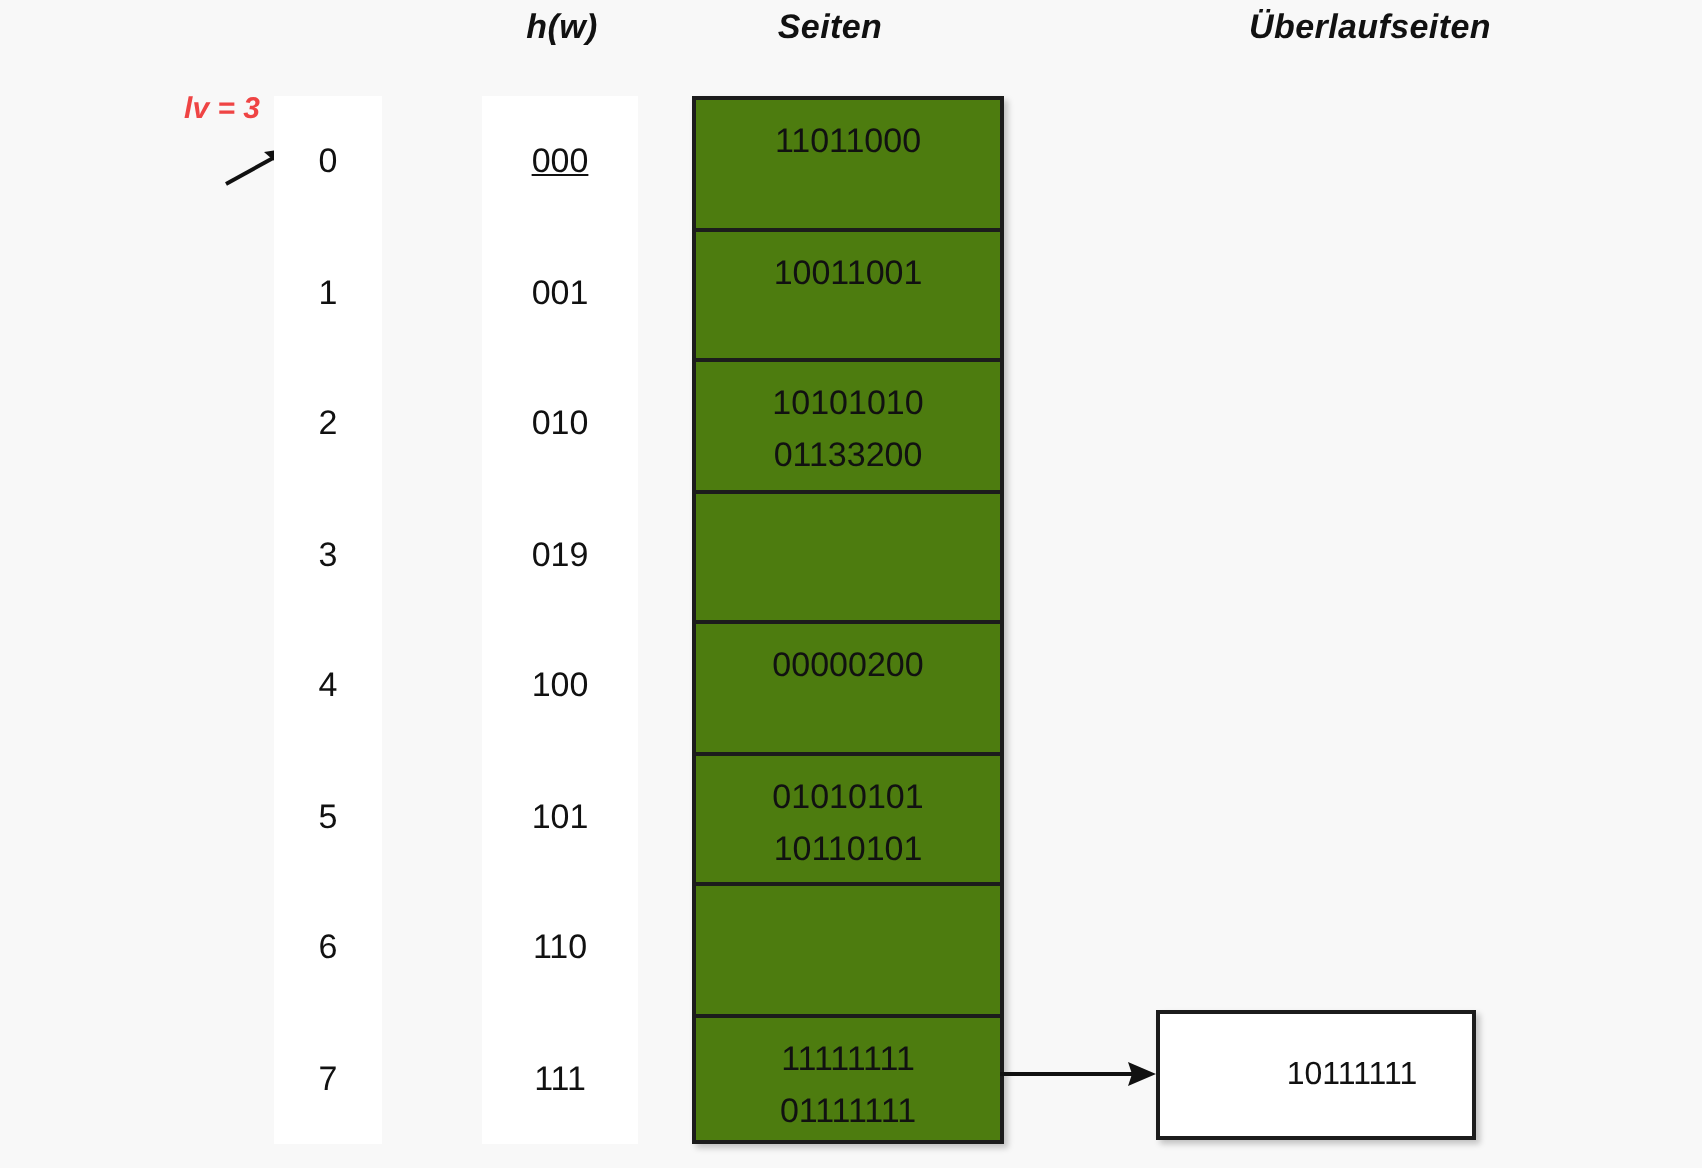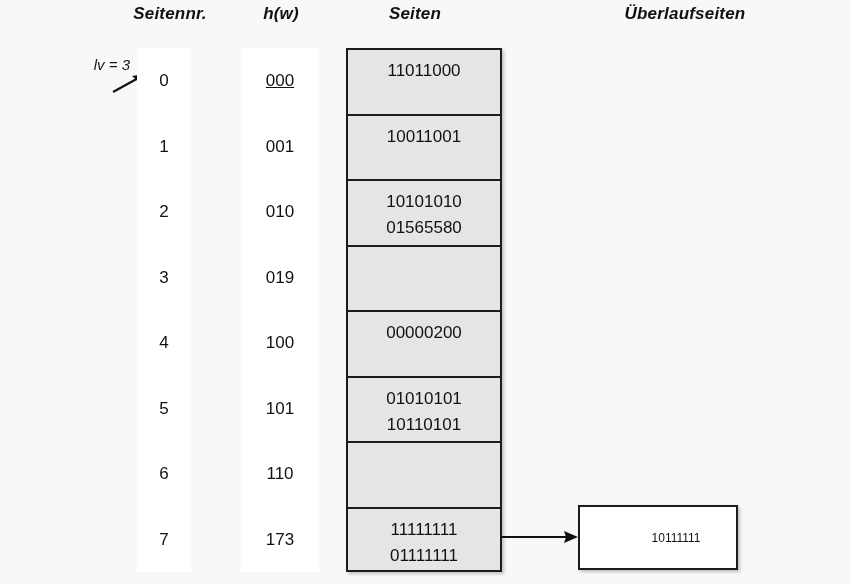--- a/index.html
+++ b/index.html
@@ -34,28 +34,28 @@
   }
   #hdr-seitennr { left: 120px; top: 4px; width: 100px; }
   #hdr-hw       { left: 238px; top: 4px; width: 86px; }
   #hdr-seiten   { left: 340px; top: 4px; width: 150px; }
   #hdr-ueber    { left: 590px; top: 4px; width: 190px; }
 
   
   #annotations {
     position: absolute;
     left: 30px;
-    top: 53px;
+    top: 43px;
     width: 100px;
     text-align: right;
     font-style: italic;
-    font-weight: 400;
+    font-weight: 700;
     font-size: 15px;
     line-height: 24px;
-    color: #0f172a;
+    color: #ef4444;
     white-space: nowrap;
   }
   #annotation-arrow {
     position: absolute;
     left: 112px;
     top: 70px;
     width: 36px;
     height: 26px;
   }
 
@@ -90,21 +90,21 @@
     width: 156px;
     box-shadow: 2px 2px 3px rgba(0,0,0,0.22);
     background: #ffffff;
   }
   .page-box {
     box-sizing: border-box;
     width: 156px;
     height: 65.5px;
     border: 2px solid #1c1c1c;
     border-bottom-width: 0;
-    background: #e5e5e5;
+    background: #4d7c0f;
     display: flex;
     flex-direction: column;
     align-items: center;
     justify-content: flex-start;
     padding-top: 8px;
   }
   .page-box:last-child {
     border-bottom-width: 2px;
   }
   .page-line {
@@ -125,39 +125,38 @@
     width: 160px;
     height: 65px;
     border: 2px solid #1c1c1c;
     background: #ffffff;
     box-shadow: 2px 2px 3px rgba(0,0,0,0.22);
     display: flex;
     align-items: center;
     justify-content: center;
   }
   .overflow-line {
-    font-size: 12px;
+    font-size: 16px;
     color: #111111;
     white-space: nowrap;
     margin-left: 36px;
   }
   #overflow-arrow {
     position: absolute;
     left: 500px;
     top: 524px;
     width: 80px;
     height: 26px;
   }
 </style>
 </head>
 <body>
 
 <div id="stage">
 
-  <div class="col-header" id="hdr-seitennr">Seitennr.</div>
   <div class="col-header" id="hdr-hw">h(w)</div>
   <div class="col-header" id="hdr-seiten">Seiten</div>
   <div class="col-header" id="hdr-ueber">Überlaufseiten</div>
 
   <div id="annotations">
     <div>lv = 3</div>
   </div>
   <svg id="annotation-arrow" viewBox="0 0 36 26">
     <path d="M1 22 L30 6" stroke="#111111" stroke-width="2" fill="none"></path>
     <path d="M33 4 L20 6 L28 13 Z" fill="#111111"></path>
@@ -178,33 +177,33 @@
     </div>
 
   <div id="col-hw">
       <div class="cell cell-hw" style="top: 48px; text-decoration: underline;">000</div>
       <div class="cell cell-hw" style="top: 113.5px;">001</div>
       <div class="cell cell-hw" style="top: 179px;">010</div>
       <div class="cell cell-hw" style="top: 244.5px;">019</div>
       <div class="cell cell-hw" style="top: 310px;">100</div>
       <div class="cell cell-hw" style="top: 375.5px;">101</div>
       <div class="cell cell-hw" style="top: 441px;">110</div>
-      <div class="cell cell-hw" style="top: 506.5px;">173</div>
+      <div class="cell cell-hw" style="top: 506.5px;">111</div>
     </div>
 
   <div id="pages">
       <div class="page-box">
         <div class="page-line">11011000</div>
       </div>
       <div class="page-box">
         <div class="page-line">10011001</div>
       </div>
       <div class="page-box">
         <div class="page-line">10101010</div>
-        <div class="page-line">01565580</div>
+        <div class="page-line">01133200</div>
       </div>
       <div class="page-box"></div>
       <div class="page-box">
         <div class="page-line">00000200</div>
       </div>
       <div class="page-box">
         <div class="page-line">01010101</div>
         <div class="page-line">10110101</div>
       </div>
       <div class="page-box"></div>

